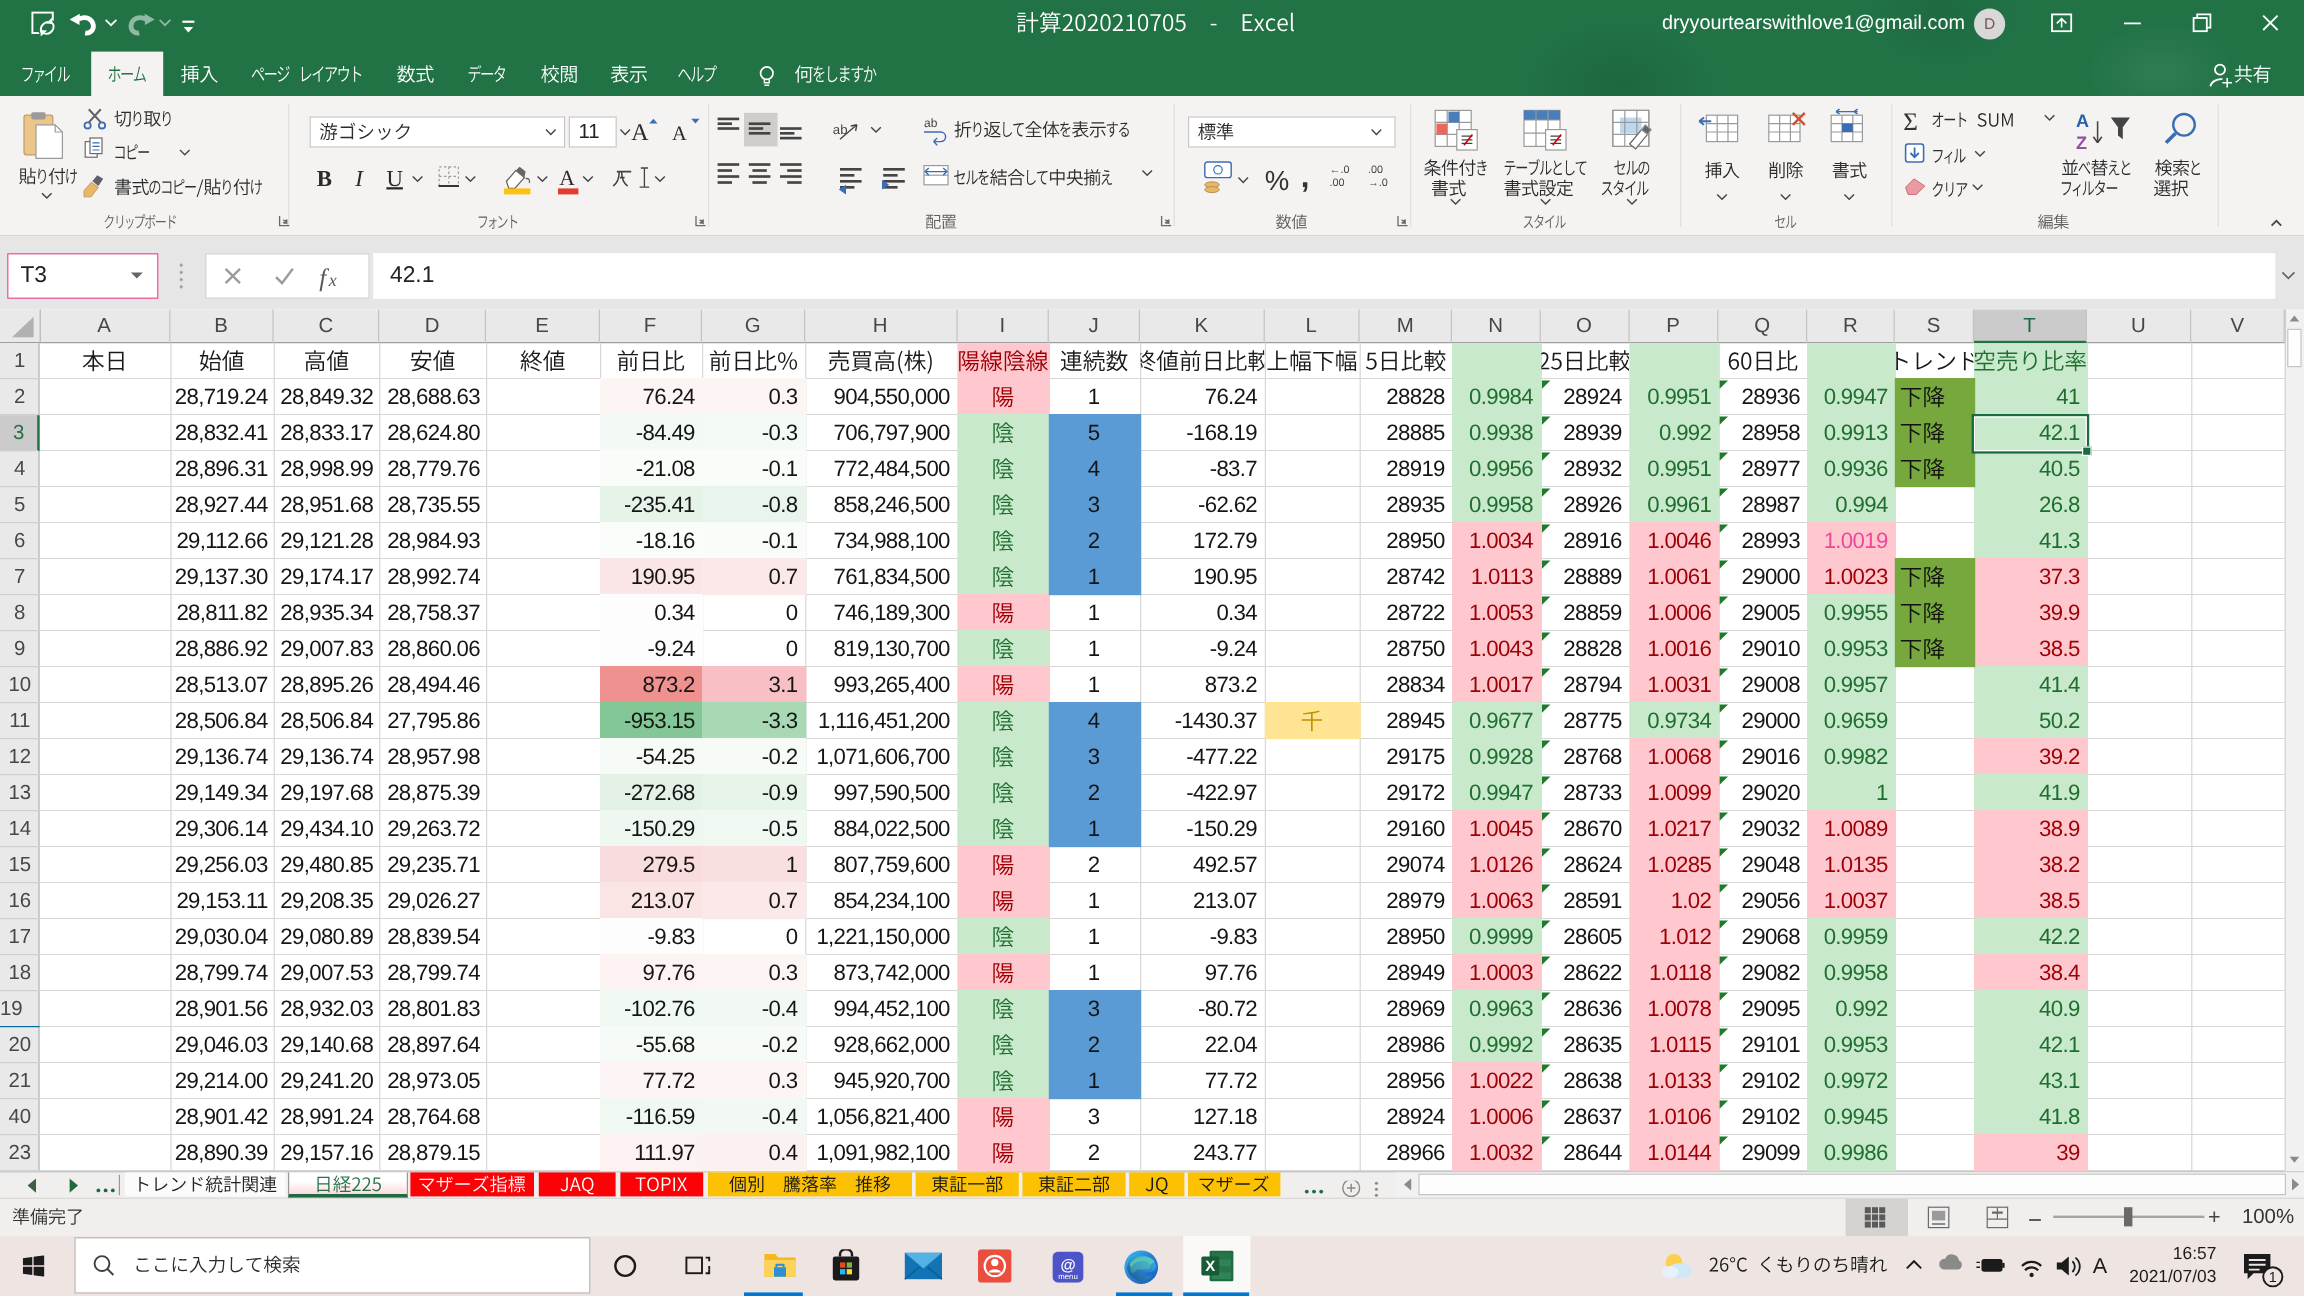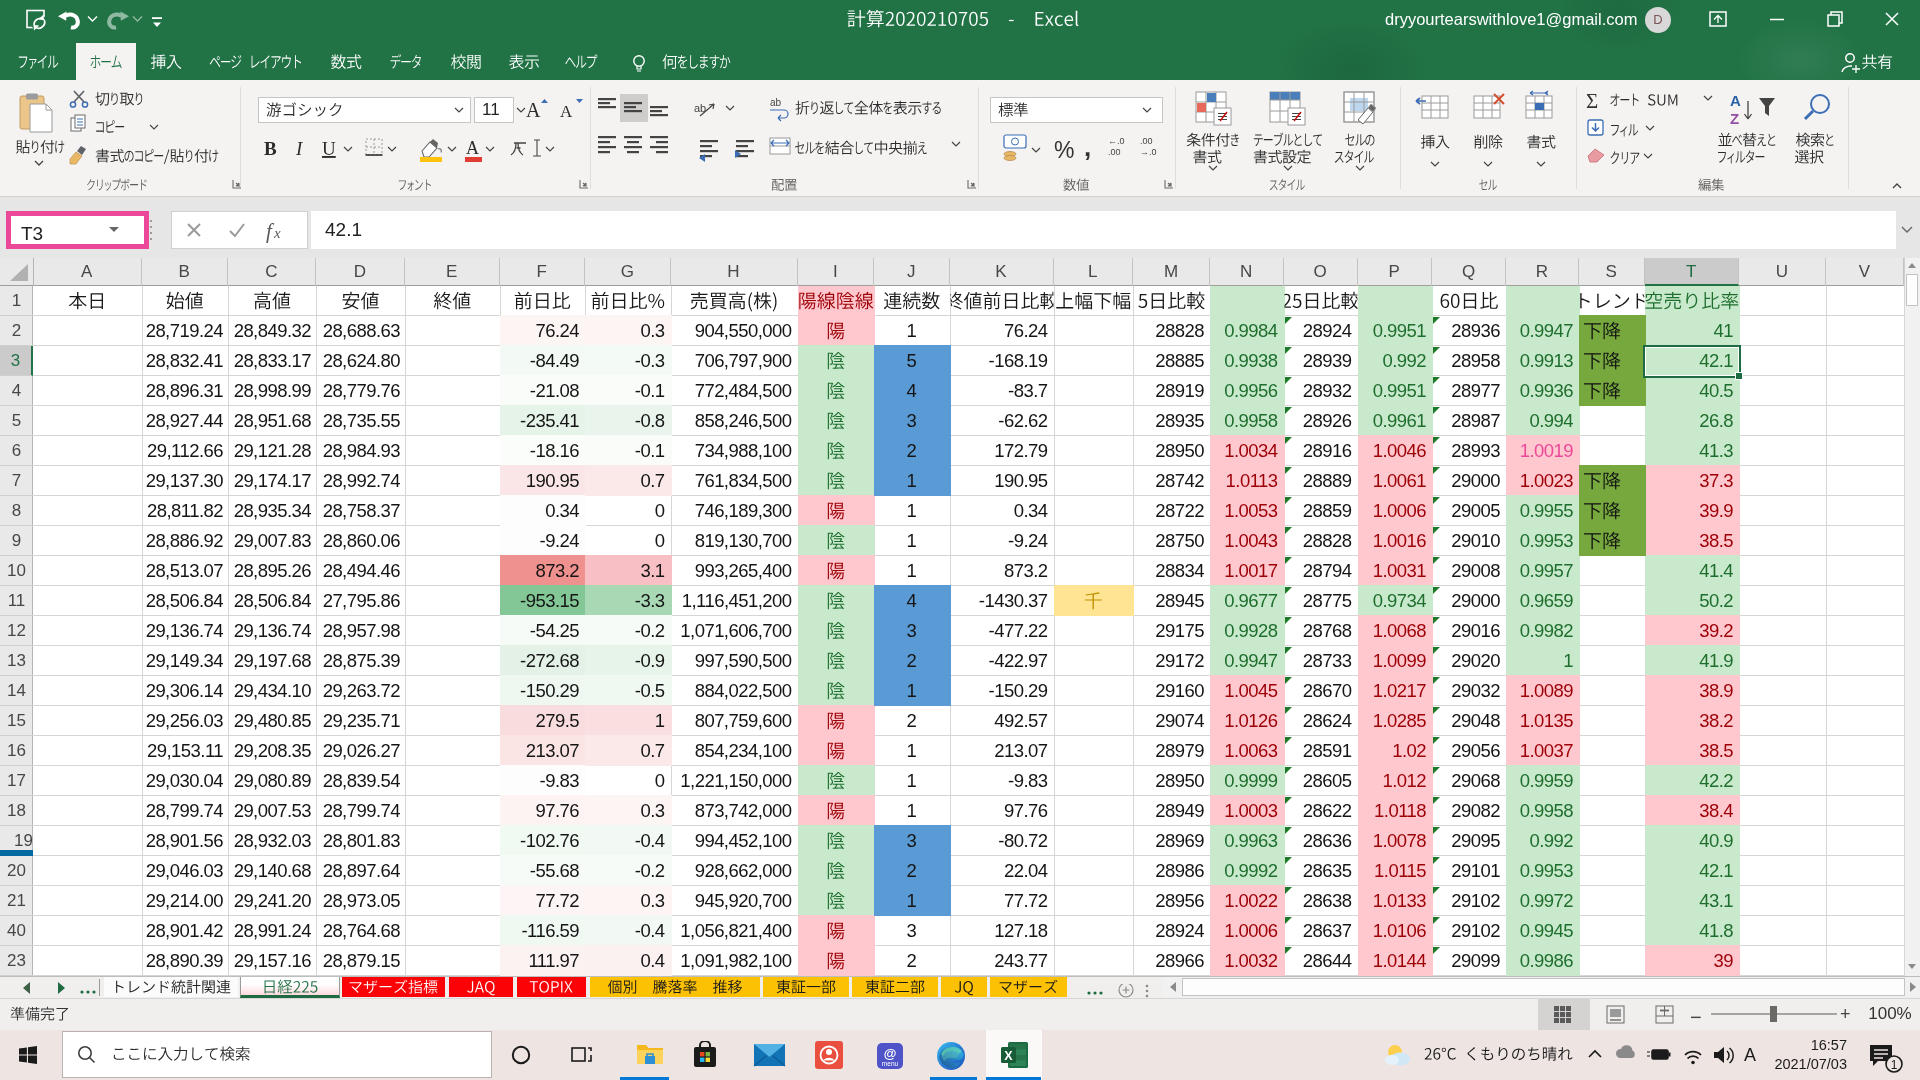--- a/index.html
+++ b/index.html
@@ -308,21 +308,21 @@
         <text x="146" y="36" font-size="15" fill="#9350a5" font-weight="bold">Z</text>
 <path d="M160 28 l0 -18 m0 18 l-3.5 -5 m3.5 5 l3.5 -5" stroke="#444" stroke-width="1.3" fill="none" transform="translate(4,3)"></path>
 <path d="M175 10 l16 0 -6 8 0 10 -4 -3 0 -7z" fill="#444"></path>
       </g>
 <g stroke="#3b6db5" stroke-width="2" fill="none">
         <circle cx="236" cy="16" r="9"></circle>
         <path d="M229 23 l-8 8" stroke-width="3"></path>
       </g>
 </svg>
     <div class="abs" style="left:0;top:197px;width:1920px;height:61px;background:#e6e6e6;z-index:1"></div>
-    <div class="abs" style="left:6px;top:211px;width:143px;height:38px;background:#fff;border:5px solid #ec4899;z-index:3;font-size:19px;color:#222;line-height:36px;padding-left:10px">T3</div>
+    <div class="abs" style="left:6px;top:211px;width:126px;height:38px;background:#fff;border:1px solid #ec4899;z-index:3;font-size:19px;color:#222;line-height:36px;padding-left:10px">T3</div>
     <svg class="abs" style="left:106px;top:224px;z-index:5" width="16" height="12" viewBox="0 0 16 12">
       <path d="M3 3 l5 5 5 -5z" fill="#666"></path>
     </svg>
     <div class="abs" style="left:149px;top:218px;width:4px;height:24px;z-index:4;background-image:radial-gradient(circle,#9a9a9a 1.2px,transparent 1.4px);background-size:4px 6px"></div>
     <div class="abs" style="left:171px;top:211px;width:137px;height:38px;background:#fff;border:1px solid #d0d0d0;z-index:3"></div>
     <svg class="abs" style="left:178px;top:215px;z-index:5" width="130" height="30" viewBox="0 0 130 30">
 <g stroke="#9b9b9b" stroke-width="2" fill="none">
         <path d="M10 9 l12 12 m0 -12 l-12 12"></path>
         <path d="M52 16 l5 5 9 -12"></path>
       </g>
@@ -373,21 +373,21 @@
     <div class="abs" style="left:0;top:526.0px;width:33px;height:30px;z-index:3;font-size:17px;color:#474747;text-align:center;line-height:29px;border-bottom:1px solid #cfcfcf">9</div>
     <div class="abs" style="left:0;top:556.0px;width:33px;height:30px;z-index:3;font-size:17px;color:#474747;text-align:center;line-height:29px;border-bottom:1px solid #cfcfcf">10</div>
     <div class="abs" style="left:0;top:586.0px;width:33px;height:30px;z-index:3;font-size:17px;color:#474747;text-align:center;line-height:29px;border-bottom:1px solid #cfcfcf">11</div>
     <div class="abs" style="left:0;top:616.0px;width:33px;height:30px;z-index:3;font-size:17px;color:#474747;text-align:center;line-height:29px;border-bottom:1px solid #cfcfcf">12</div>
     <div class="abs" style="left:0;top:646.0px;width:33px;height:30px;z-index:3;font-size:17px;color:#474747;text-align:center;line-height:29px;border-bottom:1px solid #cfcfcf">13</div>
     <div class="abs" style="left:0;top:676.0px;width:33px;height:30px;z-index:3;font-size:17px;color:#474747;text-align:center;line-height:29px;border-bottom:1px solid #cfcfcf">14</div>
     <div class="abs" style="left:0;top:706.0px;width:33px;height:30px;z-index:3;font-size:17px;color:#474747;text-align:center;line-height:29px;border-bottom:1px solid #cfcfcf">15</div>
     <div class="abs" style="left:0;top:736.0px;width:33px;height:30px;z-index:3;font-size:17px;color:#474747;text-align:center;line-height:29px;border-bottom:1px solid #cfcfcf">16</div>
     <div class="abs" style="left:0;top:766.0px;width:33px;height:30px;z-index:3;font-size:17px;color:#474747;text-align:center;line-height:29px;border-bottom:1px solid #cfcfcf">17</div>
     <div class="abs" style="left:0;top:796.0px;width:33px;height:30px;z-index:3;font-size:17px;color:#474747;text-align:center;line-height:29px;border-bottom:1px solid #cfcfcf">18</div>
-    <div class="abs" style="left:0;top:826.0px;width:33px;height:30px;z-index:3;font-size:17px;color:#474747;text-align:right;line-height:29px;border-bottom:6px solid #0369a1">19</div>
+    <div class="abs" style="left:0;top:826.0px;width:33px;height:30px;z-index:3;font-size:17px;color:#474747;text-align:left;line-height:29px;border-bottom:1px solid #0369a1">19</div>
     <div class="abs" style="left:0;top:856.0px;width:33px;height:30px;z-index:3;font-size:17px;color:#474747;text-align:center;line-height:29px;border-bottom:1px solid #cfcfcf">20</div>
     <div class="abs" style="left:0;top:886.0px;width:33px;height:30px;z-index:3;font-size:17px;color:#474747;text-align:center;line-height:29px;border-bottom:1px solid #cfcfcf">21</div>
     <div class="abs" style="left:0;top:916.0px;width:33px;height:30px;z-index:3;font-size:17px;color:#474747;text-align:center;line-height:29px;border-bottom:1px solid #cfcfcf">40</div>
     <div class="abs" style="left:0;top:946.0px;width:33px;height:30px;z-index:3;font-size:17px;color:#474747;text-align:center;line-height:29px;border-bottom:1px solid #cfcfcf">23</div>
     <div class="abs" style="left:33px;top:286px;width:1871px;height:690px;z-index:1;background:repeating-linear-gradient(to bottom,#ffffff 0px,#ffffff 29px,#d6d6d6 29px,#d6d6d6 30px)"></div>
     <div class="vline" style="left:141.5px;top:286px;height:690px"></div>
     <div class="vline" style="left:228.0px;top:286px;height:690px"></div>
     <div class="vline" style="left:316.0px;top:286px;height:690px"></div>
     <div class="vline" style="left:405.0px;top:286px;height:690px"></div>
     <div class="vline" style="left:499.5px;top:286px;height:690px"></div>

